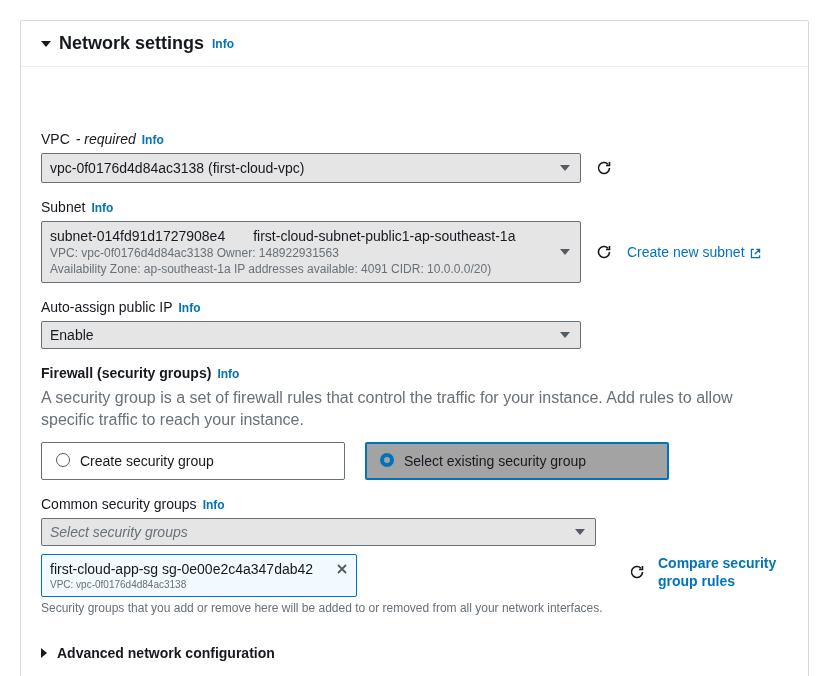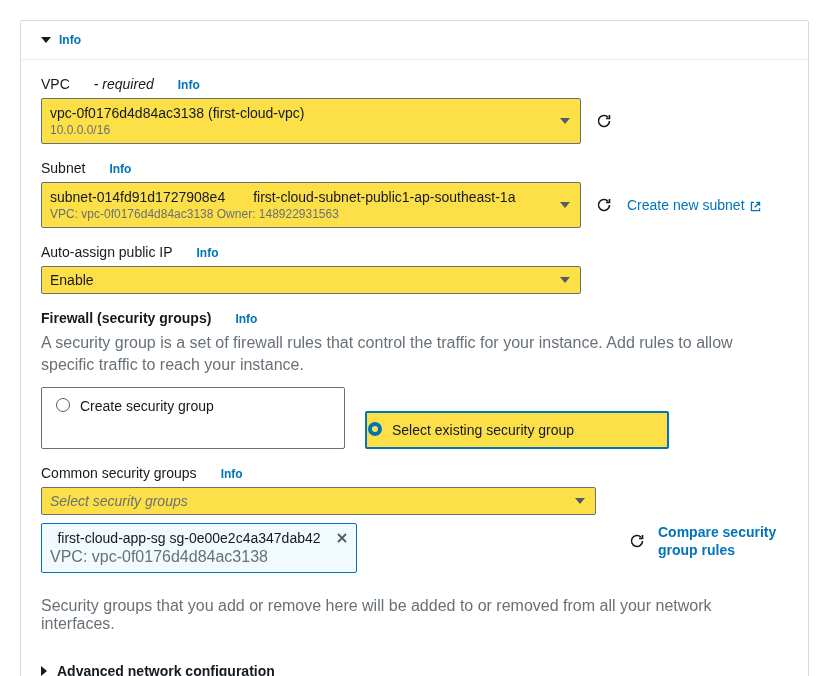--- a/index.html
+++ b/index.html
@@ -49,38 +49,38 @@
     text-decoration: none;
     cursor: pointer;
   }
   .panel-body {
     padding: 16px 20px 10px 20px;
   }
   .field { margin-bottom: 16px; }
   .field-label {
     display: flex;
     align-items: baseline;
-    gap: 24px;
+    gap: 6px;
     margin-bottom: 6px;
     font-size: 14px;
     color: #16191f;
   }
-  .italic { font-style: italic; }
+  .italic { font-style: italic; margin-top: 48px; }
   .select-row {
     display: flex;
     align-items: center;
     gap: 14px;
   }
   .select-box {
     position: relative;
     flex: 0 0 540px;
     border: 1px solid #687078;
     border-radius: 2px;
     padding: 6px 30px 6px 8px;
-    background: #fde047;
+    background: #e5e5e5;
     cursor: pointer;
   }
   .select-box.small { padding: 5px 30px 5px 8px; }
   .select-caret {
     position: absolute;
     right: 10px;
     top: 50%;
     transform: translateY(-50%);
     width: 0; height: 0;
     border-left: 5px solid transparent;
@@ -124,23 +124,22 @@
     border-radius: 2px;
     padding: 10px 14px;
     width: 304px;
     display: flex;
     gap: 10px;
     cursor: pointer;
     font-size: 14px;
   }
   .radio-tile.selected {
     border: 2px solid #0073bb;
-    padding: 9px 1px;
-    background: #fde047;
-    margin-top: 24px;
+    padding: 9px 13px;
+    background: #a3a3a3;
   }
   .radio-circle {
     width: 14px; height: 14px;
     border: 1px solid #545b64;
     border-radius: 50%;
     display: inline-flex;
     align-items: center;
     justify-content: center;
     flex-shrink: 0;
   }
@@ -162,36 +161,35 @@
     display: flex;
     flex-direction: column;
     gap: 2px;
     position: relative;
     width: 316px;
   }
   .sg-token-main {
     font-size: 14px;
     color: #16191f;
     padding-right: 20px;
-    text-align: center;
-  }
-  .sg-token-sub { font-size: 16px; color: #687078; }
+  }
+  .sg-token-sub { font-size: 10px; color: #687078; }
   .sg-token-x {
     position: absolute;
     right: 8px;
     top: 7px;
     cursor: pointer;
     font-size: 15px;
     color: #545b64;
     line-height: 1;
   }
   .helper {
-    font-size: 16px;
+    font-size: 12px;
     color: #687078;
-    margin-top: 24px;
+    margin-top: 4px;
   }
   .adv-row {
     display: flex;
     align-items: center;
     gap: 10px;
     padding: 14px 0 10px 0;
     font-weight: 700;
     font-size: 14px;
     cursor: pointer;
   }
@@ -205,35 +203,35 @@
   .shim { flex: 1; }
   .subnet-main-row { display: flex; gap: 28px; }
 </style>
 </head>
 <body>
 
 <div class="panel">
 
   <div class="panel-header">
     <span class="caret-down"></span>
+    <h2>Network settings</h2>
     <a class="info-link">Info</a>
   </div>
 
   <div class="panel-body">
 
     <div class="field">
       <div class="field-label">
         <span>VPC</span>
         <span class="italic">- required</span>
         <a class="info-link">Info</a>
       </div>
       <div class="select-row">
         <div class="select-box">
           <div class="select-main">vpc-0f0176d4d84ac3138 (first-cloud-vpc)</div>
-          <div class="select-sub">10.0.0.0/16</div>
           <span class="select-caret"></span>
         </div>
         <span class="refresh">
           <svg viewBox="0 0 16 16">
               <path fill="none" stroke="#16191f" stroke-width="1.6" d="M13.5 8a5.5 5.5 0 1 1-1.6-3.9M13.5 2v3.5H10"></path>
             </svg>
         </span>
       </div>
     </div>
 
@@ -242,20 +240,21 @@
         <span>Subnet</span>
         <a class="info-link">Info</a>
       </div>
       <div class="select-row">
         <div class="select-box">
           <div class="select-main subnet-main-row">
             <span>subnet-014fd91d1727908e4</span>
             <span>first-cloud-subnet-public1-ap-southeast-1a</span>
           </div>
           <div class="select-sub">VPC: vpc-0f0176d4d84ac3138    Owner: 148922931563</div>
+          <div class="select-sub">Availability Zone: ap-southeast-1a    IP addresses available: 4091    CIDR: 10.0.0.0/20)</div>
           <span class="select-caret"></span>
         </div>
         <span class="refresh">
           <svg viewBox="0 0 16 16">
               <path fill="none" stroke="#16191f" stroke-width="1.6" d="M13.5 8a5.5 5.5 0 1 1-1.6-3.9M13.5 2v3.5H10"></path>
             </svg>
         </span>
         <a class="link-action">
           <span>Create new subnet</span>
           <svg class="ext-icon" viewBox="0 0 16 16">

